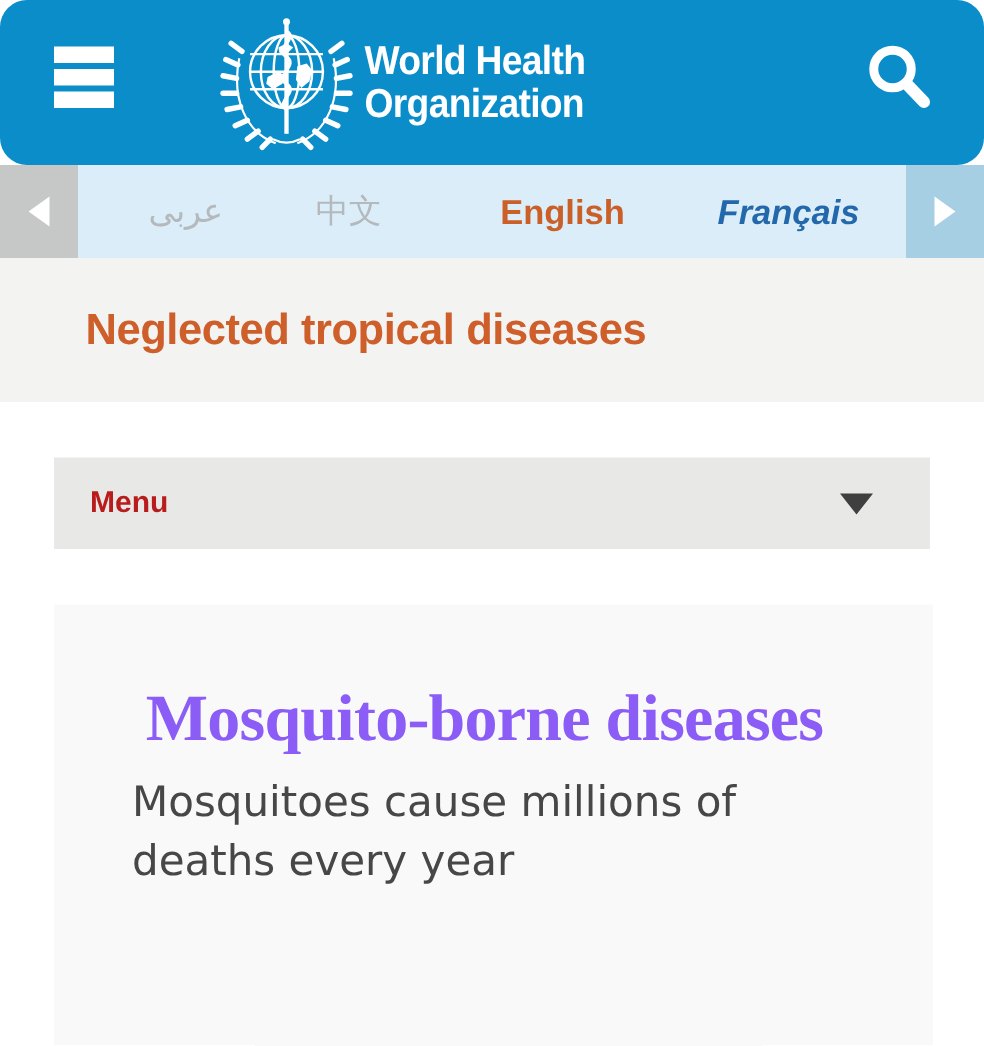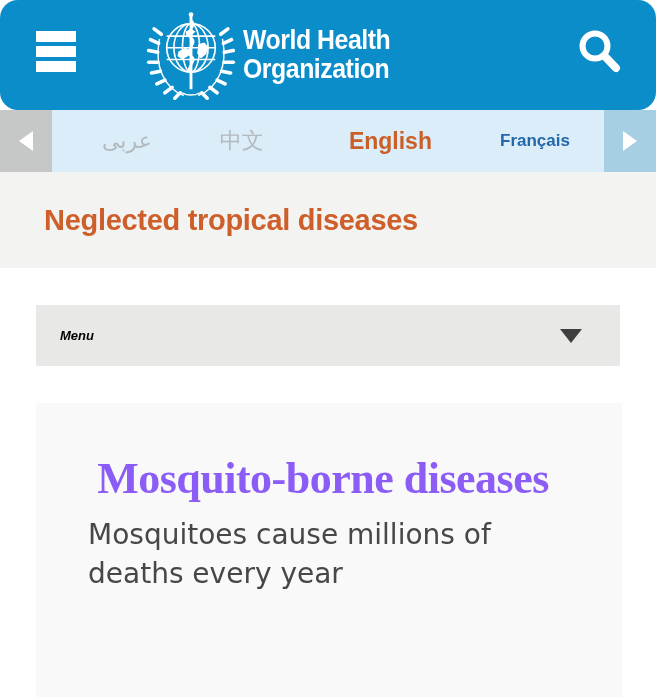--- a/index.html
+++ b/index.html
@@ -35,40 +35,40 @@
     display: flex; align-items: center; justify-content: center; cursor: pointer;
   }
   .lang-prev { background: #c6c7c7; }
   .lang-next { background: #a7cfe3; }
   .tri-left  { width: 0; height: 0; border-top: 10px solid transparent; border-bottom: 10px solid transparent; border-right: 14px solid #ffffff; }
   .tri-right { width: 0; height: 0; border-top: 10px solid transparent; border-bottom: 10px solid transparent; border-left: 14px solid #ffffff; }
   .lang-items { flex: 1; display: flex; align-items: center; justify-content: space-around; padding-left: 16px; }
   .lang { font-size: 22px; cursor: pointer; }
   .lang-inactive { color: #b3b9bd; }
   .lang-active { color: #cb5f28; font-weight: bold; font-size: 23px; margin-left: 17px; }
-  .lang-alt { color: #2268ab; font-weight: bold; font-size: 17px; }
+  .lang-alt { color: #2268ab; font-weight: bold; font-size: 23px; font-style: italic; }
 
   
   .section-strip {
     height: 96px; background: #f3f3f2;
-    display: flex; align-items: center; padding-left: 44px;
+    display: flex; align-items: center; padding-left: 57px;
   }
   .section-title {
     color: #ce5f2a; font-weight: bold; font-size: 29px; letter-spacing: -0.3px;
   }
 
   .gap { height: 37px; background: #ffffff; }
 
   
   .menu-bar {
     margin: 0 36px; height: 61px; background: #e8e8e7;
     display: flex; align-items: center; justify-content: space-between;
     padding: 0 38px 0 24px; cursor: pointer;
   }
-  .menu-label { font-size: 13px; font-weight: bold; color: #000000; font-style: italic; }
+  .menu-label { font-size: 20px; font-weight: bold; color: #b91c1c; }
   .menu-caret { width: 0; height: 0; border-left: 11px solid transparent; border-right: 11px solid transparent; border-top: 14px solid #3f3f3f; }
 
   
   .card {
     margin-left: 36px; width: 586px; height: 294px; background: #f9f9f9;
     padding: 48px 40px 0 52px; cursor: pointer;
   }
   .card-title {
     font-family: Liberation Serif, serif;
     font-size: 44px; font-weight: bold; color: #8b5cf6; line-height: 1.25;

